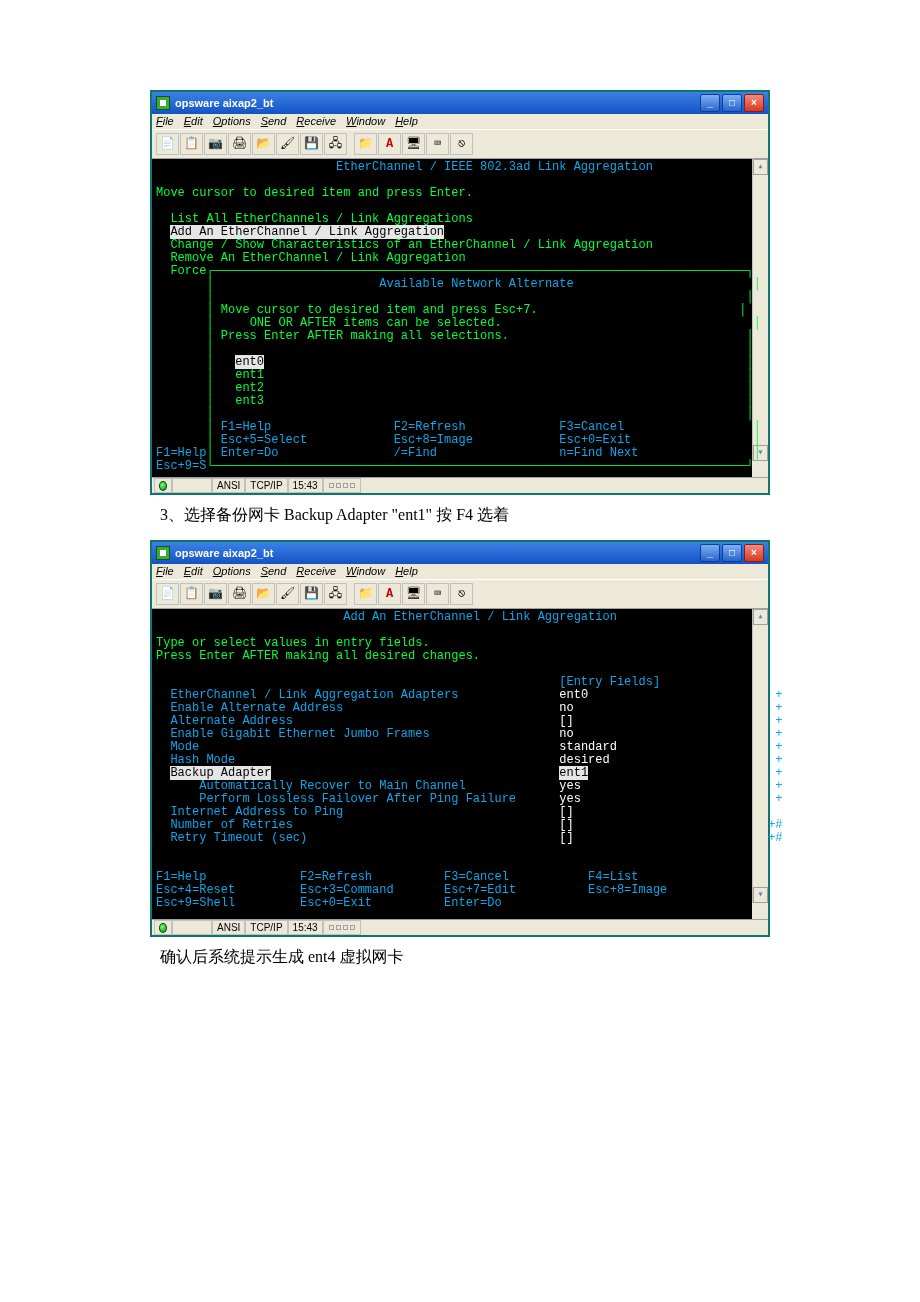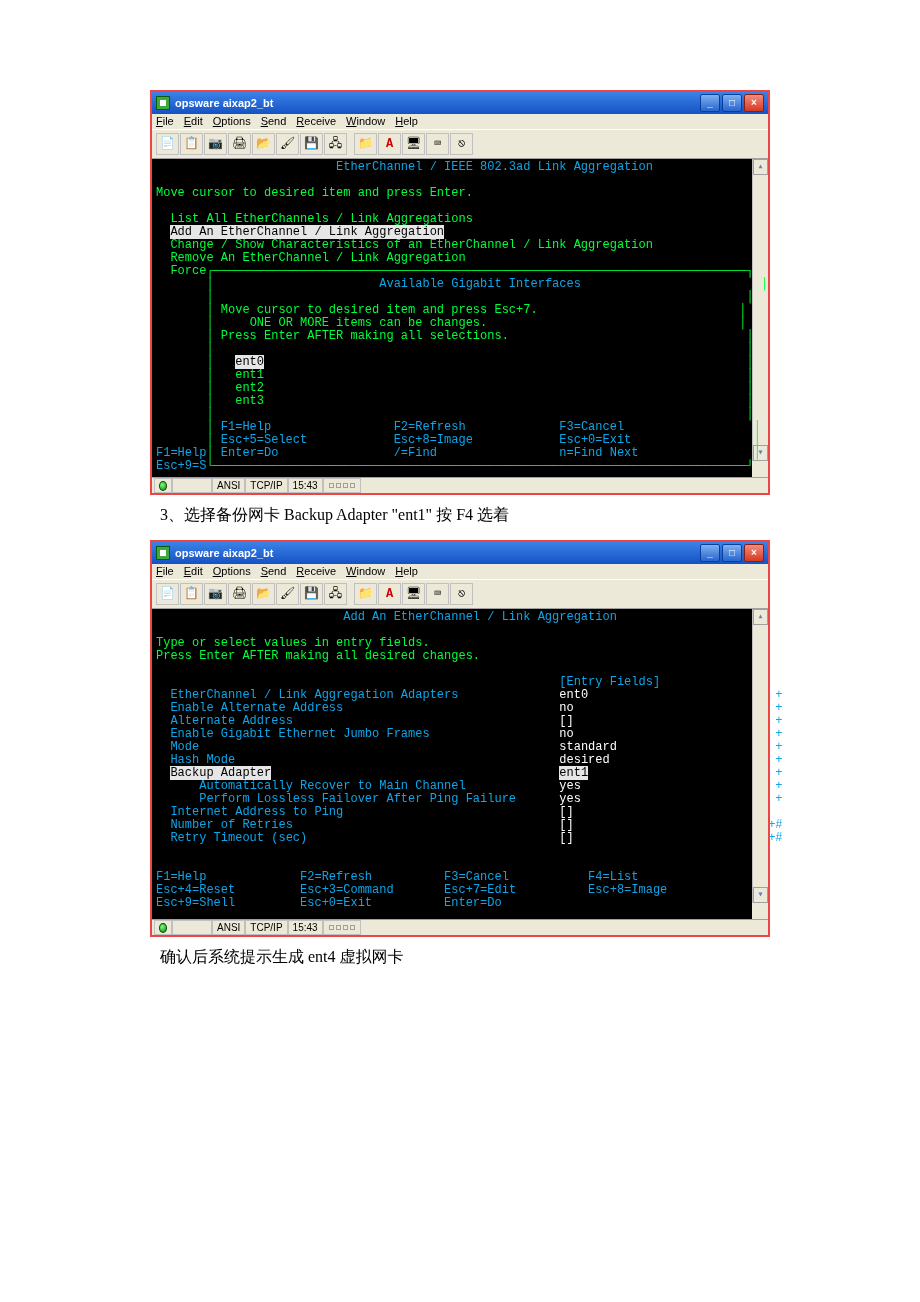--- a/index.html
+++ b/index.html
@@ -5,21 +5,21 @@
   * { box-sizing: border-box; margin: 0; padding: 0; }
   body {
     background: #fff;
     font-family: "SimSun", serif;
     width: 920px;
     padding: 90px 150px 40px 150px;
     font-size: 14px;
     color: #000;
   }
   .win {
-    border: 2px solid #ef4444;
+    border: 2px solid #0f766e;
     background: #fff;
     margin-bottom: 6px;
     font-family: "Courier New", monospace;
     font-size: 11px;
     line-height: 1.0;
   }
   .titlebar {
     background: linear-gradient(180deg,#3b82e7 0%,#1452c4 100%);
     color: #fff;
     height: 22px;
@@ -60,21 +60,21 @@
   .winbtn.close { background: linear-gradient(180deg,#f28b7f,#d63a1f); border-color:#8a1f10; }
   .menubar {
     background: #ece9d8;
     padding: 2px 4px;
     font-family: Tahoma, "Microsoft Sans Serif", sans-serif;
     font-size: 11px;
     display: flex;
     gap: 10px;
     color: #000;
   }
-  .menubar span { cursor: default; }
+  .menubar span { cursor: default; font-style: italic; }
   .menubar u { text-decoration: underline; }
   .toolbar {
     background: #ece9d8;
     border-top: 1px solid #fff;
     border-bottom: 1px solid #a0a0a0;
     padding: 3px 4px;
     display: flex;
     gap: 1px;
   }
   .tb {
@@ -220,24 +220,24 @@
     </div>
 <div class="term"><span class="cyan">                         <span>EtherChannel / IEEE 802.3ad Link Aggregation</span></span>
 
 <span>Move cursor to desired item and press Enter.</span>
 
   <span>List All EtherChannels / Link Aggregations</span>
   <span class="hl">Add An EtherChannel / Link Aggregation</span>
   <span>Change / Show Characteristics of an EtherChannel / Link Aggregation</span>
   <span>Remove An EtherChannel / Link Aggregation</span>
   <span>Force</span>┌──────────────────────────────────────────────────────────────────────────┐
-       │                       <span class="cyan">Available Gigabit Interfaces</span>                         │
+       │                       <span class="cyan">Available Network Alternate</span>                         │
        │                                                                          │
        │ <span>Move cursor to desired item and press Esc+7.</span>                            │
-       │     <span>ONE OR MORE items can be changes.</span>                                   │
+       │     <span>ONE OR AFTER items can be selected.</span>                                   │
        │ <span>Press Enter AFTER making all selections.</span>                                 │
        │                                                                          │
        │   <span class="hl">ent0</span>                                                                   │
        │   <span>ent1</span>                                                                   │
        │   <span>ent2</span>                                                                   │
        │   <span>ent3</span>                                                                   │
        │                                                                          │
        │ <span class="cyan">F1=Help</span>                 <span class="cyan">F2=Refresh</span>             <span class="cyan">F3=Cancel</span>                  │
        │ <span class="cyan">Esc+5=Select</span>            <span class="cyan">Esc+8=Image</span>            <span class="cyan">Esc+0=Exit</span>                 │
 <span class="cyan">F1=Help</span>│ <span class="cyan">Enter=Do</span>                <span class="cyan">/=Find</span>                 <span class="cyan">n=Find Next</span>                │

